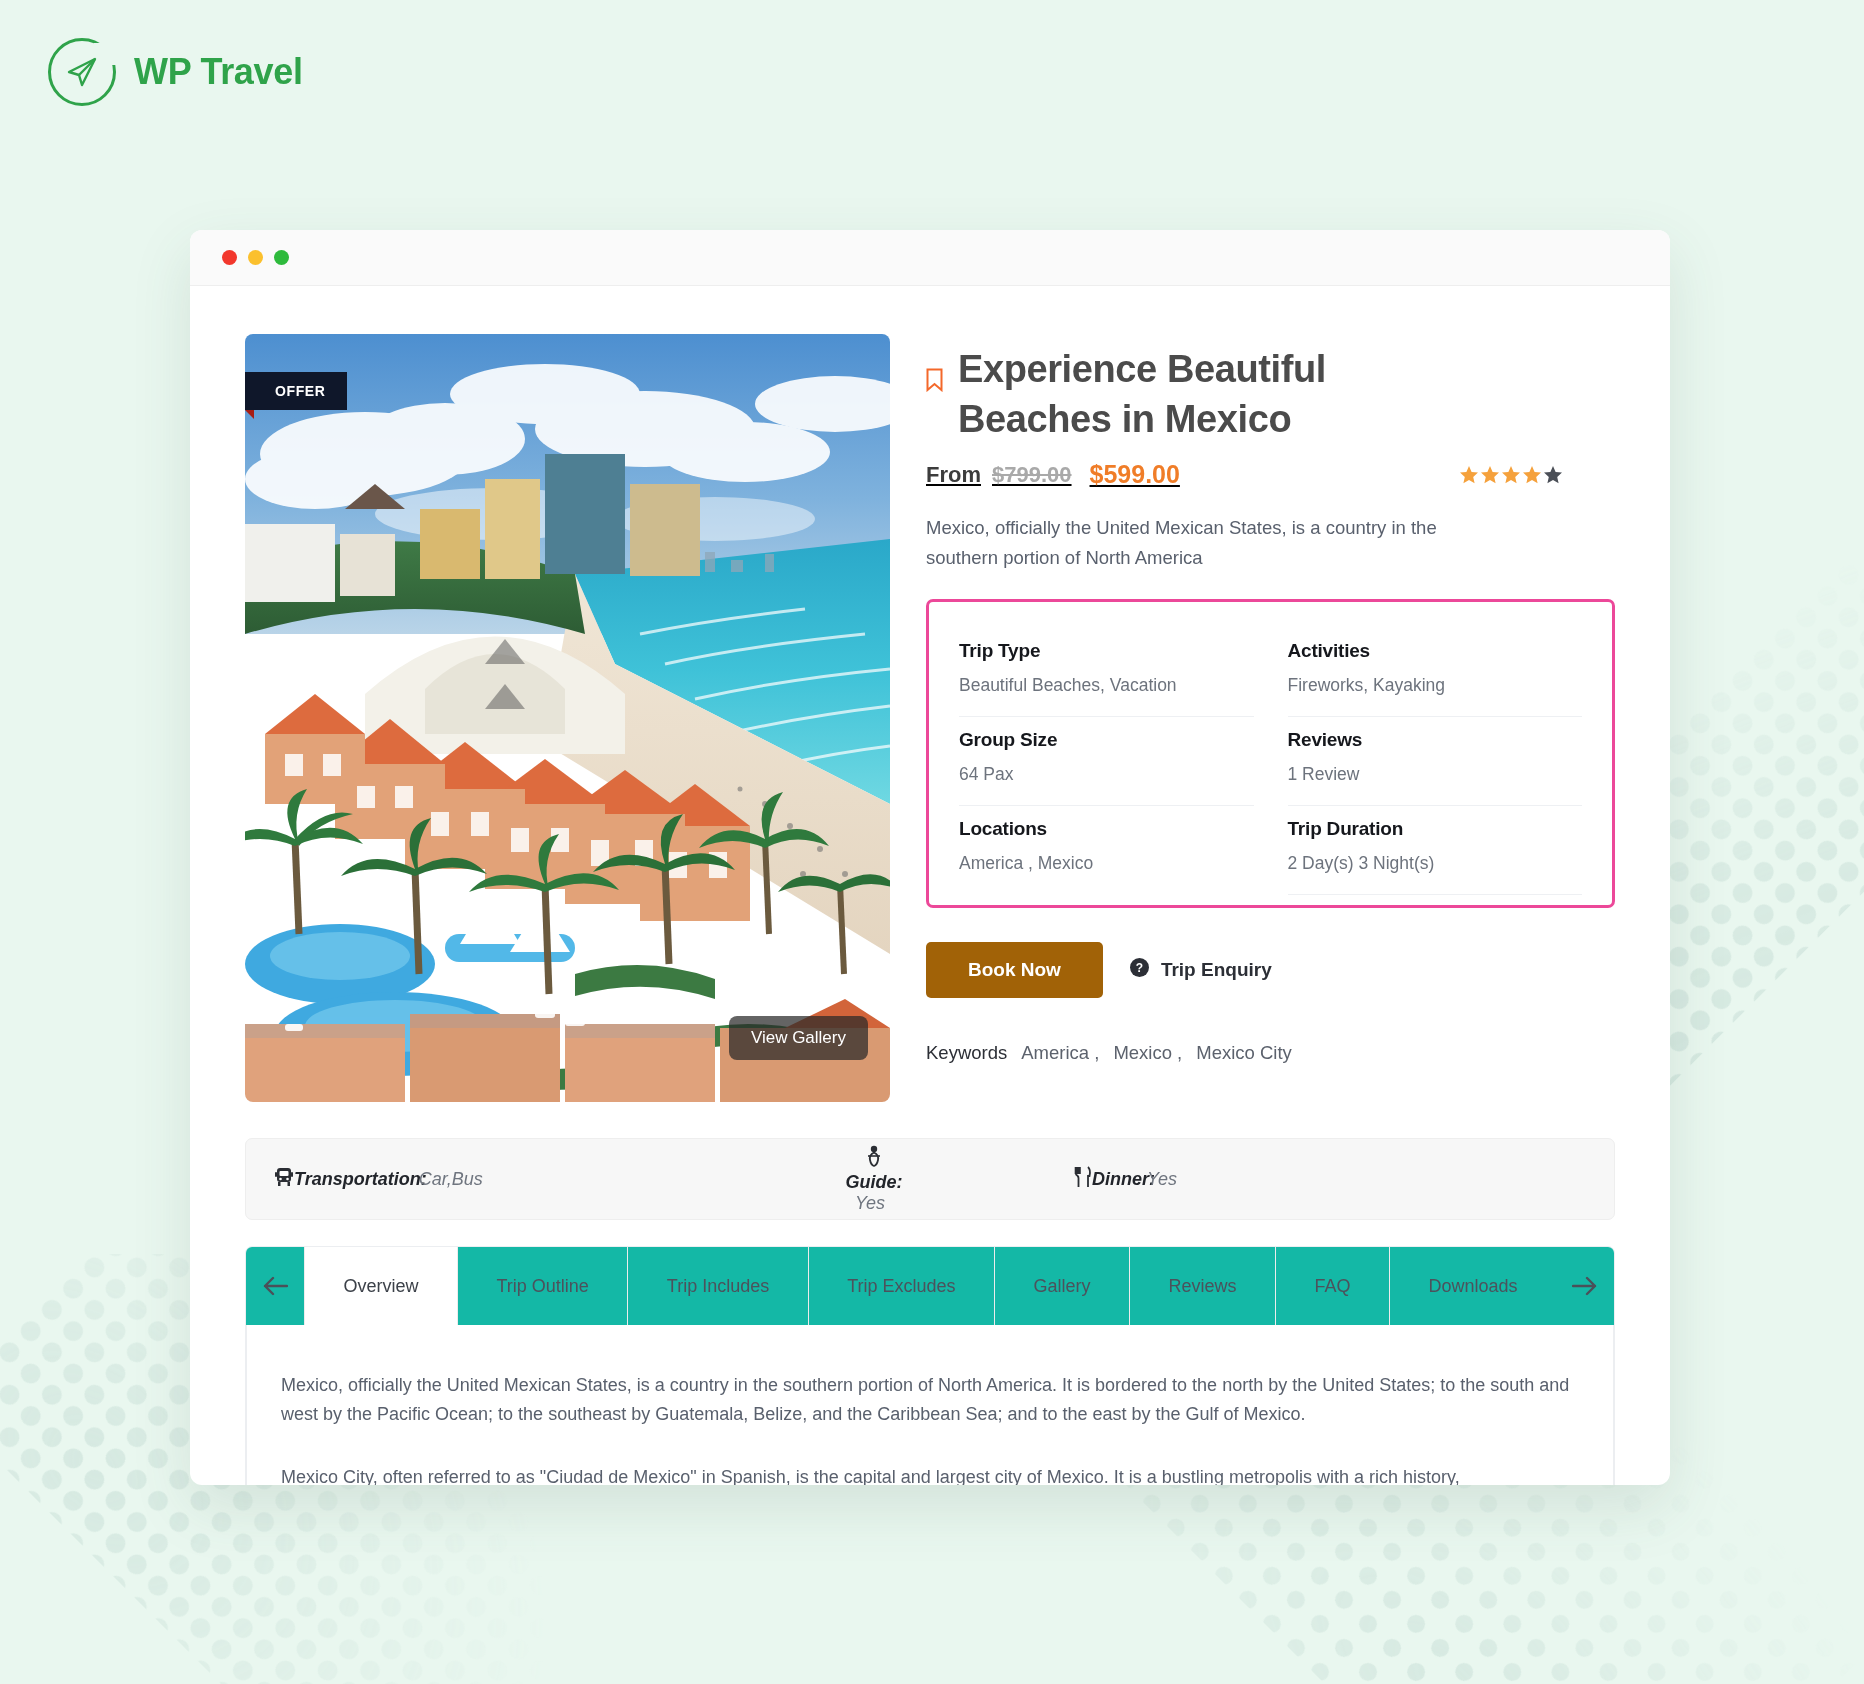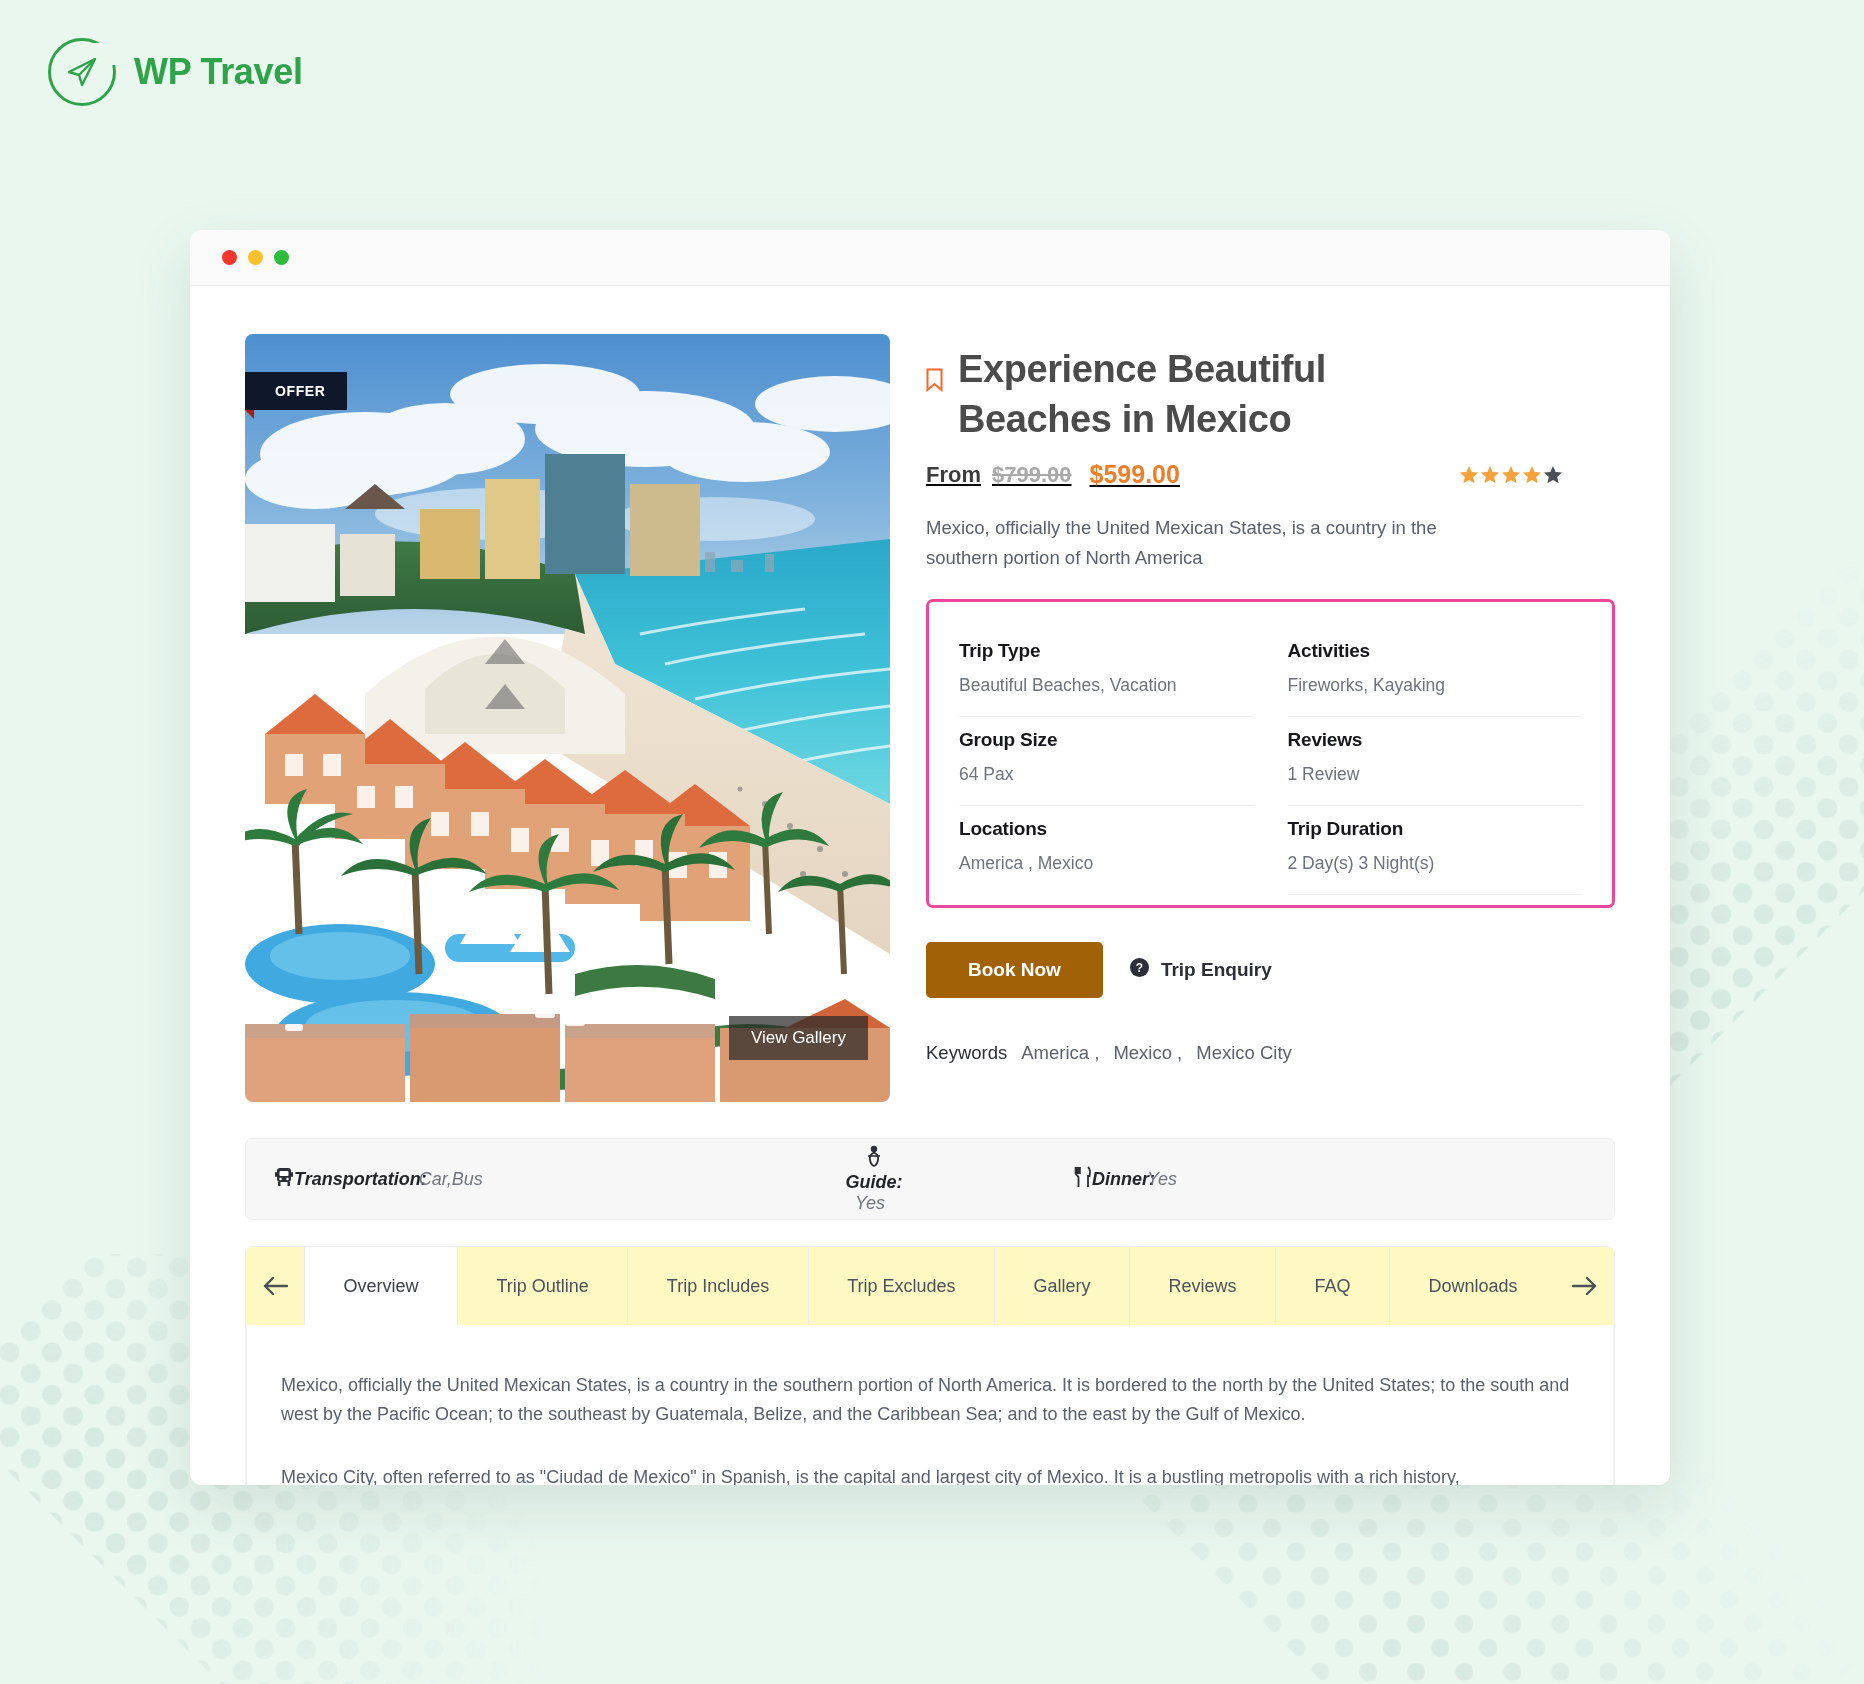--- a/index.html
+++ b/index.html
@@ -120,21 +120,21 @@
     border-color: transparent #a81d14 transparent transparent;
   }
 
   .view-gallery {
     position: absolute;
     right: 22px; bottom: 42px;
     background: rgba(40,40,40,.72);
     color: #ffffff;
     font-size: 17px;
     padding: 12px 22px;
-    border-radius: 0;
+    border-radius: 8px;
     z-index: 3;
   }
 
   
   .details { flex: 1; padding-top: 10px; }
 
   .trip-title {
     font-size: 38px;
     line-height: 1.32;
     font-weight: bold;
@@ -287,21 +287,21 @@
   
   .tabs-wrap {
     margin-top: 26px;
     border: 1px solid #eceef1;
     border-radius: 7px 7px 0 0;
     overflow: hidden;
   }
   .tabs {
     display: flex;
     align-items: stretch;
-    background: #fef9c3;
+    background: #14b8a6;
     height: 78px;
   }
   .tab-arrow {
     width: 58px;
     display: flex; align-items: center; justify-content: center;
     cursor: pointer;
     flex: 0 0 58px;
   }
   .tab {
     flex: 1 1 auto;

